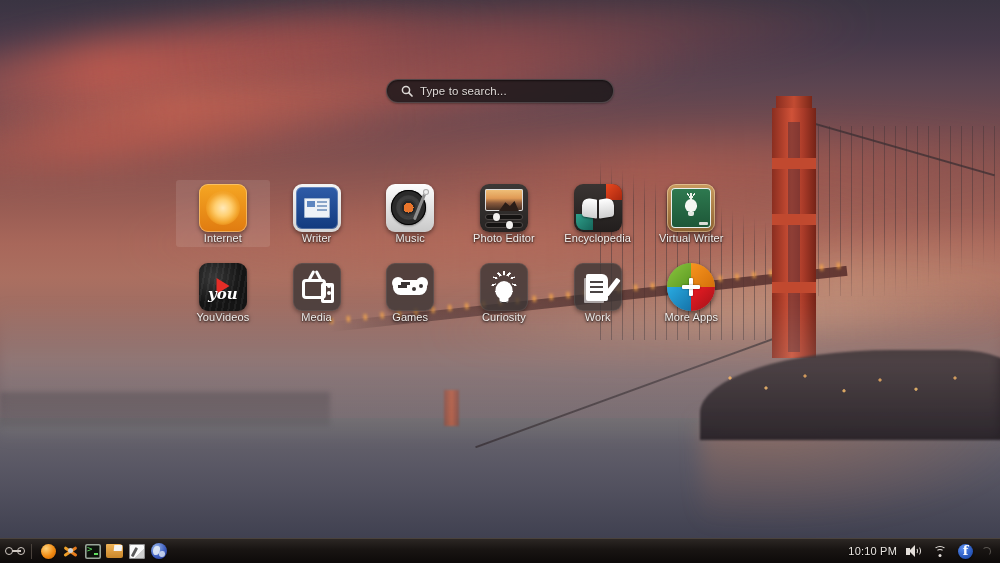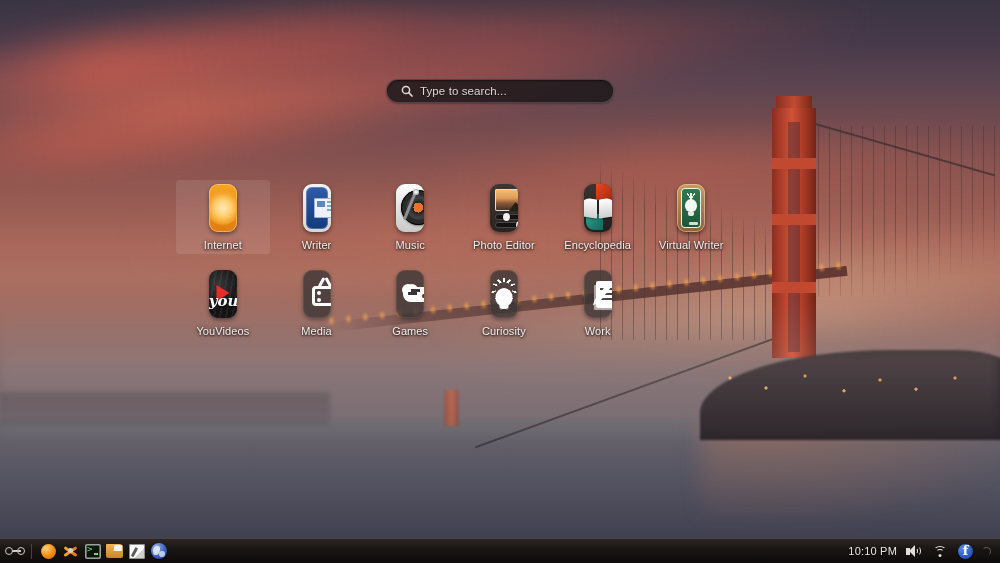--- a/index.html
+++ b/index.html
@@ -208,28 +208,27 @@
     width:93.7px;
     display:flex; flex-direction:column; align-items:center;
     padding-top:4px; padding-bottom:3px;
     cursor:pointer;
   }
   .app-cell.highlight {
     background:rgba(255,255,255,.10);
     border-radius:3px;
   }
   .icon-box {
-    width:28px; height:48px;
+    width:48px; height:48px;
     border-radius:9px;
     position:relative;
     overflow:hidden;
     box-shadow:0 2px 4px rgba(0,0,0,.45);
   }
   .app-label {
-    margin-top:7px;
     font-size:11px;
     color:#f2efed;
     text-shadow:0 1px 2px rgba(0,0,0,.85), 0 0 4px rgba(0,0,0,.6);
     white-space:nowrap;
     letter-spacing:.1px;
   }
 
   
   .ic-internet {
     background:linear-gradient(180deg,#f5a623,#e07b10);
@@ -868,20 +867,32 @@
 
       <div class="app-cell">
         <div class="icon-box ic-dark ic-work">
           <div class="sheet"></div>
           <div class="pencil"></div>
         </div>
         <div class="app-label">Work</div>
       </div>
 
 
+      <div class="app-cell">
+        <div class="icon-box ic-more">
+          <div class="ring">
+            <div class="q q1"></div>
+              <div class="q q2"></div>
+            <div class="q q3"></div>
+              <div class="q q4"></div>
+          </div>
+          <div class="plus"></div>
+        </div>
+        <div class="app-label">More Apps</div>
+      </div>
 
     </div>
   </div>
 
   <div id="taskbar">
 
     <div id="taskbar-left">
       <div class="tb-btn">
         <div class="tb-logo">
             <div class="ring2 r1"></div>

